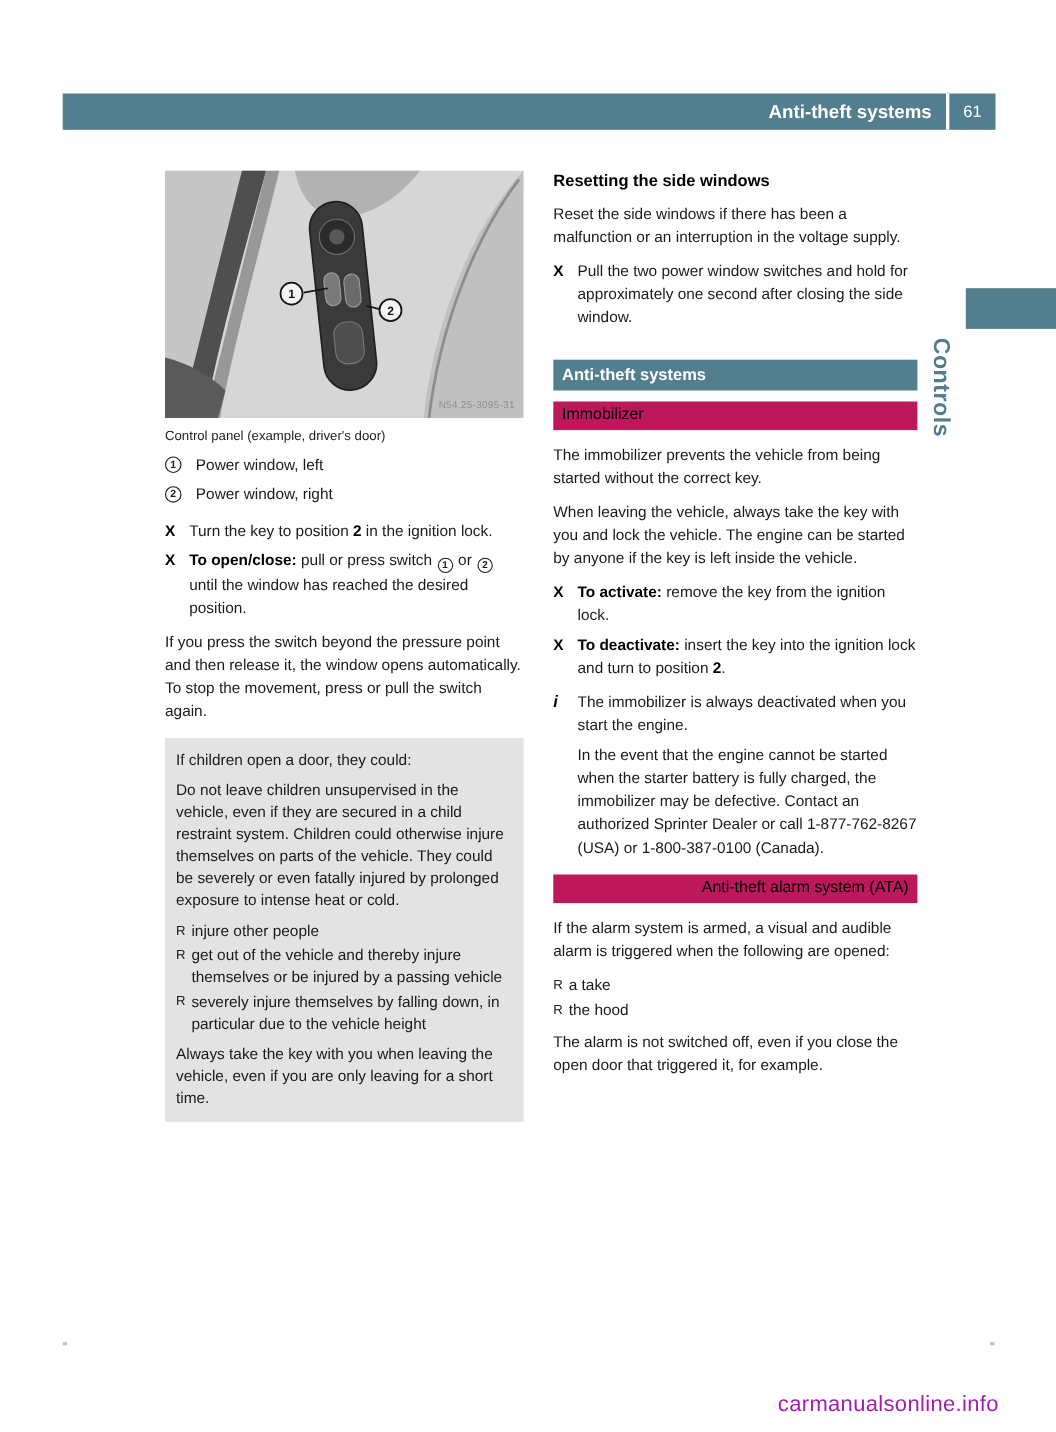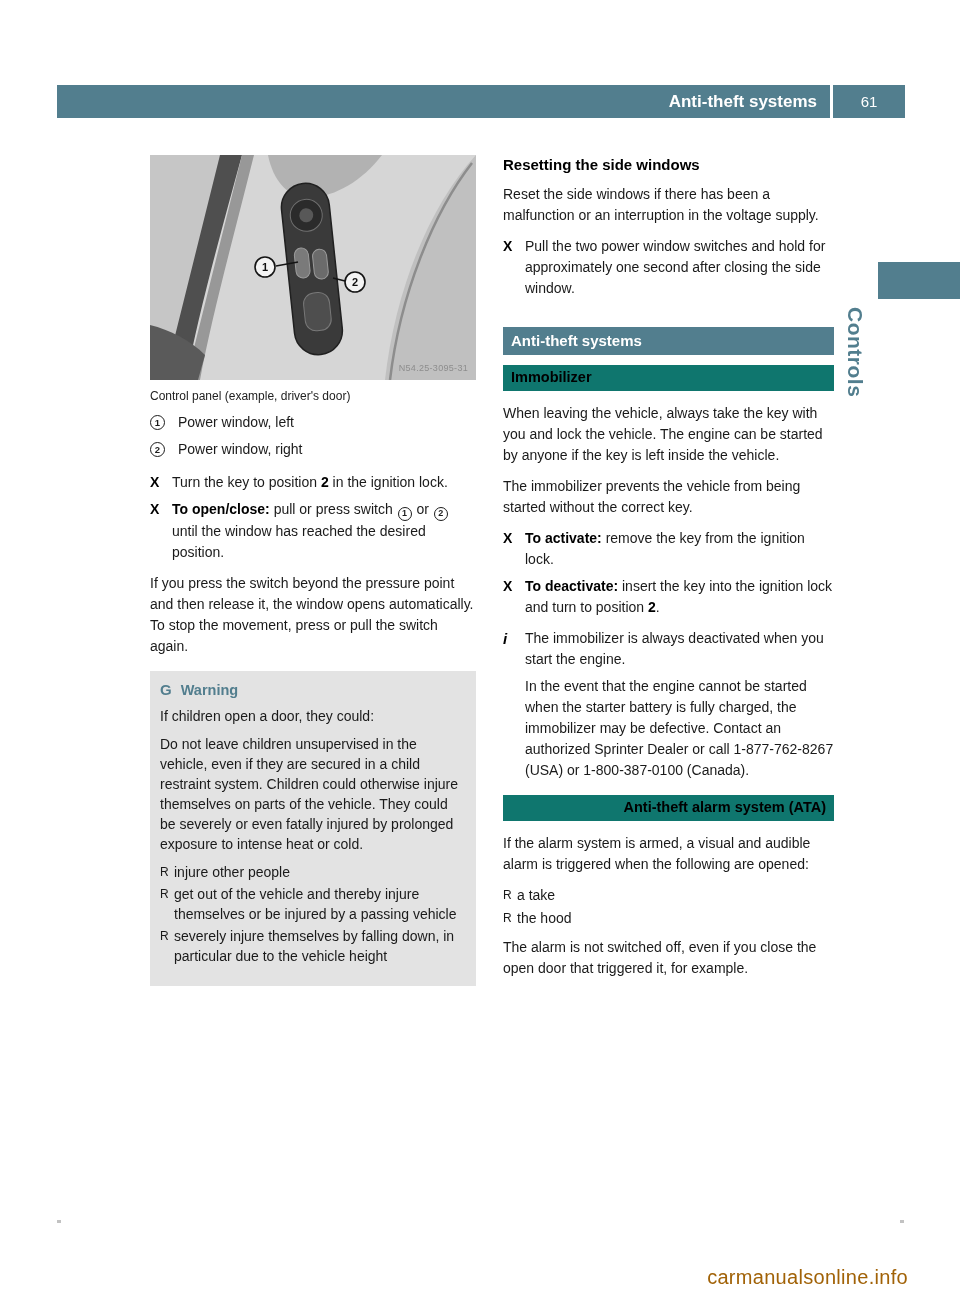--- a/index.html
+++ b/index.html
@@ -29,21 +29,21 @@
     color: #ffffff;
     font-weight: bold;
     font-size: 17px;
     padding-right: 13px;
   }
   .header-divider {
     width: 3px; height: 33px;
     background: #ffffff;
   }
   .header-num {
-    width: 72px;
+    width: 42px;
     text-align: center;
     color: #ffffff;
     font-size: 15px;
   }
 
   
   .chapter-thumb {
     position: absolute;
     right: 0; top: 262px;
     width: 82px; height: 37px;
@@ -146,23 +146,23 @@
   }
   .section-bar {
     background: #527e8e;
     color: #ffffff;
     font-weight: bold;
     font-size: 15px;
     padding: 3px 8px 4px 8px;
     margin: 28px 0 10px 0;
   }
   .sub-bar {
-    background: #0f766e;
+    background: #be185d;
     color: #000;
-    font-weight: bold;
+    font-weight: normal;
     font-size: 14.5px;
     padding: 2px 8px 3px 8px;
     margin: 0 0 12px 0;
   }
   .sub-bar-gap { margin-top: 14px; text-align: right; }
 
   
   .warning-box {
     background: #e3e3e3;
     margin-top: 14px;
@@ -184,21 +184,21 @@
   }
   .warning-box p { margin-bottom: 8px; }
   .warning-box p:last-child { margin-bottom: 0; }
   .warning-box .bullets { margin-bottom: 8px; }
 
   
   .watermark {
     position: absolute;
     right: 52px; top: 1266px;
     font-size: 20px;
-    color: #a16207;
+    color: #a21caf;
     letter-spacing: 0.3px;
   }
   .corner-dot {
     position: absolute;
     width: 4px; height: 3px;
     background: #c2c2c2;
     top: 1220px;
   }
   .corner-dot.left  { left: 57px; }
   .corner-dot.right { left: 900px; }
@@ -260,53 +260,51 @@
       <span class="marker">X</span><span>Turn the key to position </span><b>2</b><span> in the ignition lock.</span>
     </div>
 
     <div class="instr">
       <span class="marker">X</span><b>To open/close:</b><span> pull or press switch </span><span class="circ circ-inline">1</span><span> or </span><span class="circ circ-inline">2</span><span> until the window has reached the desired position.</span>
     </div>
 
     <p style="margin-top:10px">If you press the switch beyond the pressure point and then release it, the window opens automatically. To stop the movement, press or pull the switch again.</p>
 
     <div class="warning-box">
-      <div class="warn-head">
-        <span class="warn-symbol">G</span><span class="warn-title">Warning</span>
-      </div>
       <p>If children open a door, they could:</p>
       <p>Do not leave children unsupervised in the vehicle, even if they are secured in a child restraint system. Children could otherwise injure themselves on parts of the vehicle. They could be severely or even fatally injured by prolonged exposure to intense heat or cold.</p>
       <div class="bullets">
         <div class="bullet">
           <span class="bmark">R</span><span>injure other people</span>
         </div>
         <div class="bullet">
           <span class="bmark">R</span><span>get out of the vehicle and thereby injure themselves or be injured by a passing vehicle</span>
         </div>
         <div class="bullet">
           <span class="bmark">R</span><span>severely injure themselves by falling down, in particular due to the vehicle height</span>
         </div>
       </div>
+      <p>Always take the key with you when leaving the vehicle, even if you are only leaving for a short time.</p>
     </div>
   </div>
 
   <div class="col col-right">
 
     <div class="heading">Resetting the side windows</div>
     <p>Reset the side windows if there has been a malfunction or an interruption in the voltage supply.</p>
 
     <div class="instr">
       <span class="marker">X</span><span>Pull the two power window switches and hold for approximately one second after closing the side window.</span>
     </div>
 
     <div class="section-bar">Anti-theft systems</div>
     <div class="sub-bar">Immobilizer</div>
 
+    <p>The immobilizer prevents the vehicle from being started without the correct key.</p>
     <p>When leaving the vehicle, always take the key with you and lock the vehicle. The engine can be started by anyone if the key is left inside the vehicle.</p>
-    <p>The immobilizer prevents the vehicle from being started without the correct key.</p>
 
     <div class="instr">
       <span class="marker">X</span><b>To activate:</b><span> remove the key from the ignition lock.</span>
     </div>
     <div class="instr">
       <span class="marker">X</span><b>To deactivate:</b><span> insert the key into the ignition lock and turn to position </span><b>2</b><span>.</span>
     </div>
 
     <div class="note-block">
       <div class="instr">

